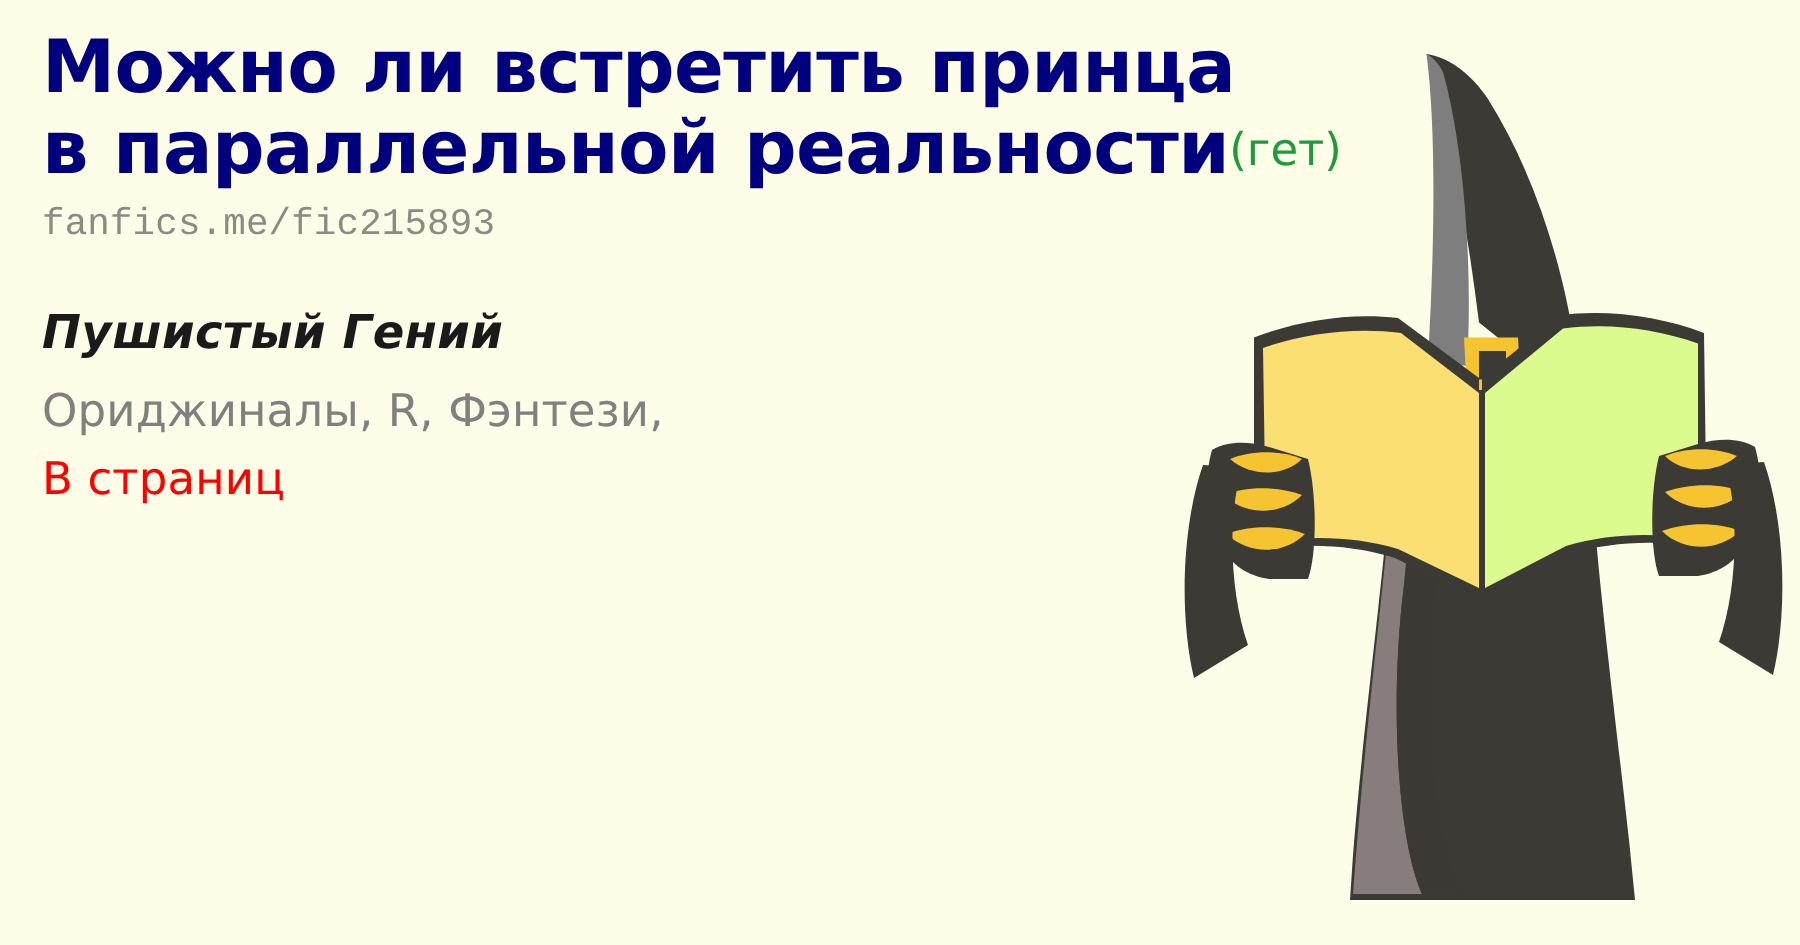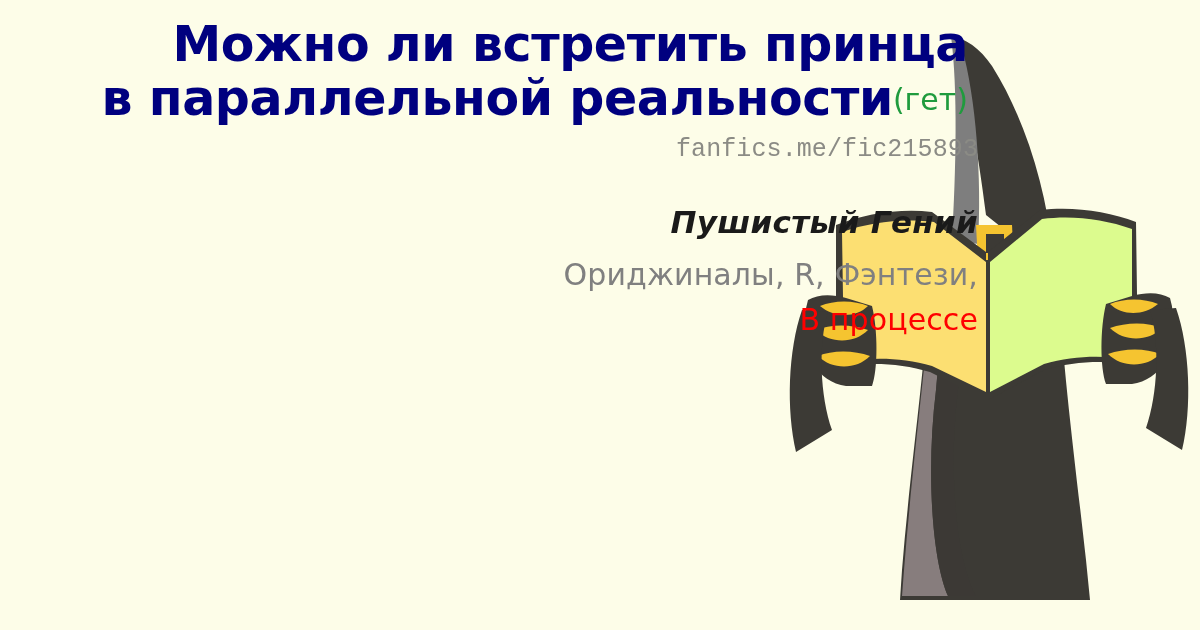--- a/index.html
+++ b/index.html
@@ -14,21 +14,20 @@
     background: #fdfde8;
     font-family: "DejaVu Sans", "Liberation Sans", sans-serif;
   }
 
   #card {
     position: relative;
     width: 1200px;
     height: 630px;
     background: #fdfde8;
     box-sizing: border-box;
-    text-align: right;
   }
 
   
   #text-col {
     position: absolute;
     left: 28px;
     top: 18px;
     width: 950px;
     z-index: 5;
   }
@@ -116,21 +115,21 @@
       <span class="title-line">Можно ли встретить принца</span>
       <span class="title-line"><span>в параллельной реальности</span><span id="title-tag">(гет)</span></span>
     </div>
 
     <div id="url">fanfics.me/fic215893</div>
 
     <div id="author">Пушистый Гений</div>
 
     <div id="meta">
       <span class="meta-line">Ориджиналы, R, Фэнтези,</span>
-      <span id="status">В процессе</span>
+      <span id="status">В страниц</span>
     </div>
 
   </div>
 
   <div id="illustration">
     <svg viewBox="0 0 420 630" xmlns="http://www.w3.org/2000/svg" aria-hidden="true">
 
       <g>
         <path d="M140 300 L148 300 C146 360 130 470 122 570 L120 600 L310 600 L306 560 C296 470 282 360 280 300 L290 300 Z" fill="#3c3a35"></path>
         <path d="M150 305 C146 360 132 470 124 570 L122 596 L168 596 C152 560 146 470 156 390 C160 350 162 322 164 305 Z" fill="#877d7d"></path>

